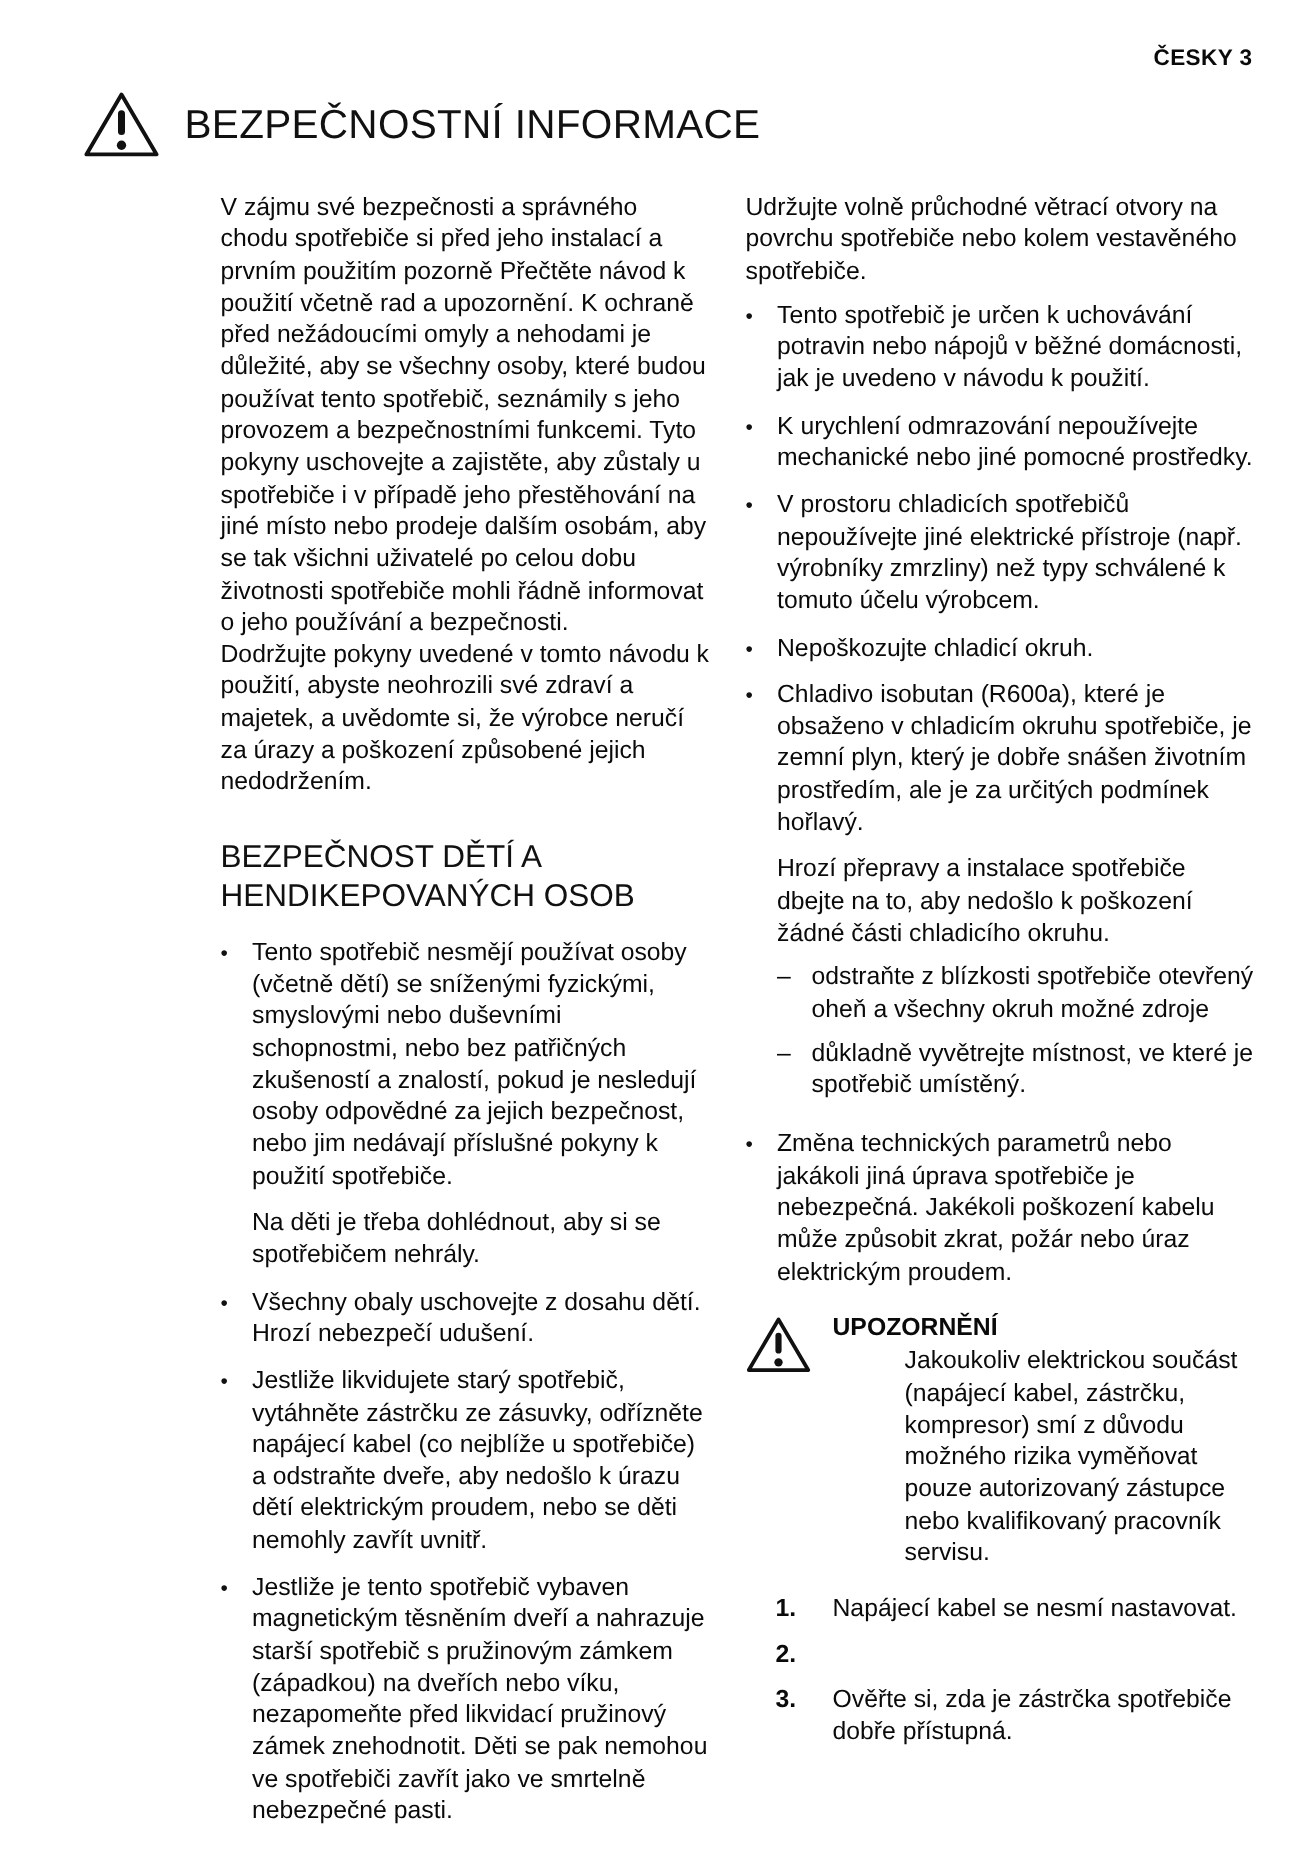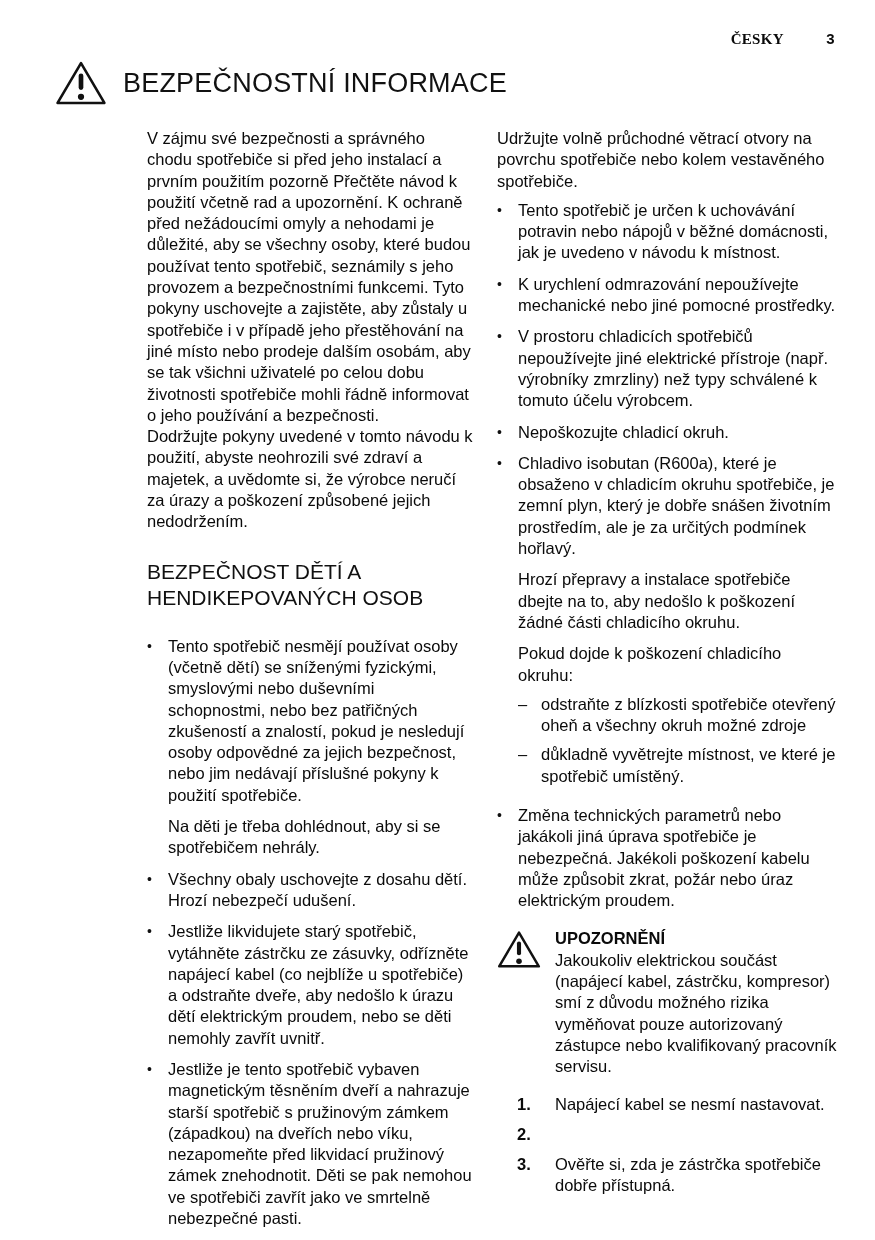--- a/index.html
+++ b/index.html
@@ -8,57 +8,57 @@
     width:875px;height:1240px;
     background:#fff;color:#0a0a0a;
     font-family:"Liberation Sans", sans-serif;
     overflow:hidden;
     box-sizing:border-box;
   }
   .page-header{
     position:absolute;top:30px;right:40px;
     font-size:15px;font-weight:bold;letter-spacing:.3px;
   }
-  .page-header .lang{margin-right:38px;font-family:Liberation Serif, serif;}
+  .page-header .lang{}
   .title-row{
     position:absolute;top:60px;left:55px;
     display:flex;align-items:center;
   }
   .title-row h1{
     margin:0 0 0 16px;
     font-size:27px;font-weight:400;letter-spacing:.2px;
     color:#111;
   }
   .warn-tri{display:block;}
   .columns{
     position:absolute;top:128px;left:147px;right:37px;
     display:flex;gap:24px;
   }
   .col{font-size:16.5px;line-height:21.3px;}
   .col-left{width:326px;flex:0 0 326px;}
   .col-right{width:341px;flex:0 0 341px;}
   .col p{margin:0;}
   h2.section{
-    margin:26px 0 25px 0;
+    margin:26px 0 14px 0;
     font-size:21px;line-height:26px;font-weight:400;color:#111;
   }
   ul.bullets{list-style:none;margin:6px 0 0 0;padding:0;}
   ul.bullets>li{display:flex;margin:0 0 10px 0;}
   .bullet-marker{
     flex:0 0 21px;font-size:14px;line-height:21.3px;color:#111;
   }
   .bullet-body{flex:1;}
   .bullet-note{margin-top:10px !important;}
   .dash-list{list-style:none;margin:8px 0 0 0;padding:0;}
   .dash-list>li{display:flex;margin:0 0 8px 0;}
   .dash-marker{flex:0 0 23px;line-height:21.3px;}
   .warnbox{display:flex;margin-top:16px;justify-content:flex-end;}
   .warnbox .icon-cell{flex:0 0 58px;padding-top:2px;}
   .warnbox .warn-label{font-weight:bold;font-size:16.5px;display:block;}
-  .warnbox .warn-text{margin-top:1px;}
+  .warnbox .warn-text{margin-top:1px;margin-left:48px;}
   ol.numbered{list-style:none;margin:16px 0 0 0;padding:0 0 0 20px;}
   ol.numbered>li{display:flex;margin:0 0 9px 0;}
   .num-marker{flex:0 0 38px;font-weight:bold;}
   .num-body{flex:1;}
   .right-intro{margin-bottom:8px !important;}
 </style>
 </head>
 <body>
 
 <div class="page">
@@ -117,21 +117,21 @@
 
     </div>
 
     <div class="col col-right">
       <p class="right-intro">Udržujte volně průchodné větrací otvory na povrchu spotřebiče nebo kolem vestavěného spotřebiče.</p>
 
       <ul class="bullets">
         <li>
           <span class="bullet-marker">•</span>
           <div class="bullet-body">
-              <p>Tento spotřebič je určen k uchovávání potravin nebo nápojů v běžné domácnosti, jak je uvedeno v návodu k místnost.</p>
+              <p>Tento spotřebič je určen k uchovávání potravin nebo nápojů v běžné domácnosti, jak je uvedeno v návodu k použití.</p>
             </div>
         </li>
         <li>
           <span class="bullet-marker">•</span>
           <div class="bullet-body">
               <p>K urychlení odmrazování nepoužívejte mechanické nebo jiné pomocné prostředky.</p>
             </div>
         </li>
         <li>
           <span class="bullet-marker">•</span>
@@ -143,21 +143,20 @@
           <span class="bullet-marker">•</span>
           <div class="bullet-body">
               <p>Nepoškozujte chladicí okruh.</p>
             </div>
         </li>
         <li>
           <span class="bullet-marker">•</span>
           <div class="bullet-body">
             <p>Chladivo isobutan (R600a), které je obsaženo v chladicím okruhu spotřebiče, je zemní plyn, který je dobře snášen životním prostředím, ale je za určitých podmínek hořlavý.</p>
             <p class="bullet-note">Hrozí přepravy a instalace spotřebiče dbejte na to, aby nedošlo k poškození žádné části chladicího okruhu.</p>
-            <p class="bullet-note">Pokud dojde k poškození chladicího okruhu:</p>
             <ul class="dash-list">
               <li>
                 <span class="dash-marker">–</span>
                 <div>odstraňte z blízkosti spotřebiče otevřený oheň a všechny okruh možné zdroje</div>
               </li>
               <li>
                 <span class="dash-marker">–</span>
                 <div>důkladně vyvětrejte místnost, ve které je spotřebič umístěný.</div>
               </li>
             </ul>

